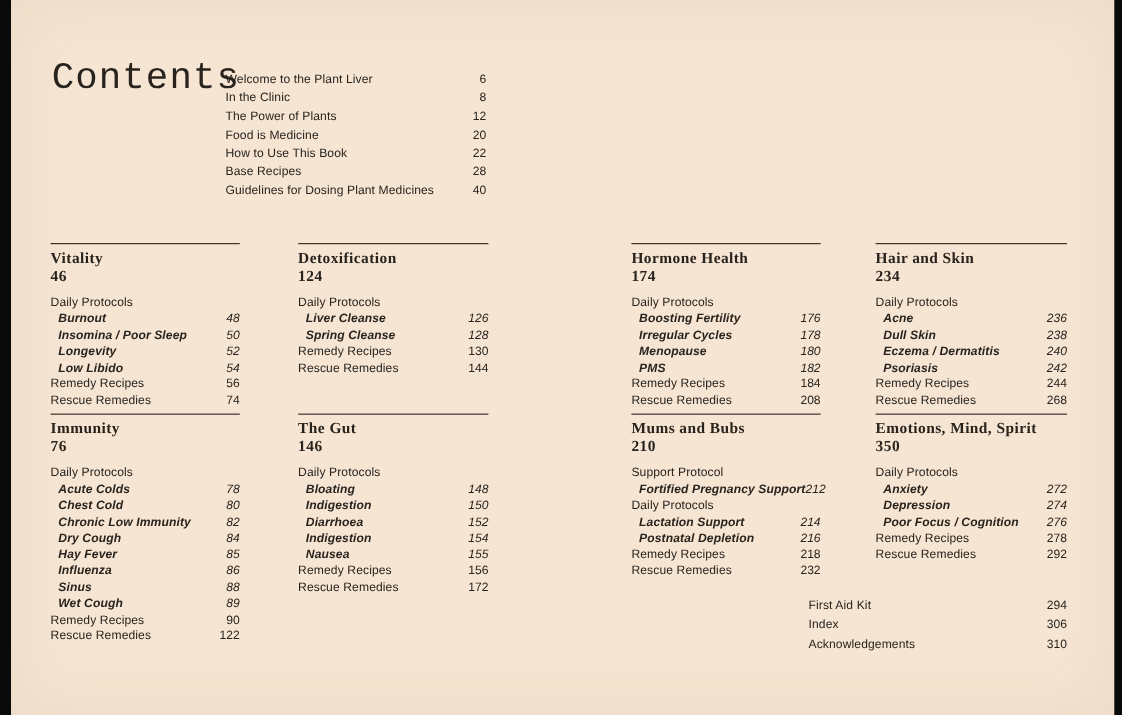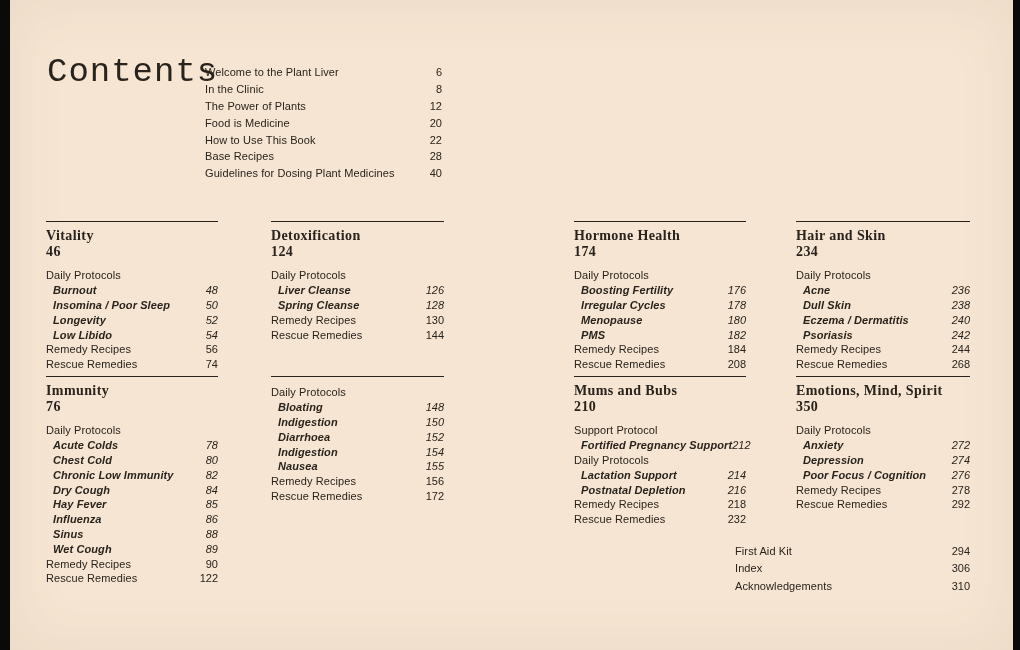--- a/index.html
+++ b/index.html
@@ -299,20 +299,24 @@
     <span class="pg">90</span>
   </div>
         <div class="row">
     <span class="lbl">Rescue Remedies</span>
     <span class="pg">122</span>
   </div>
       </div>
   </section>
 
   <section class="sec" id="sec5">
+    <div class="sec-head">
+      <span class="sec-title">The Gut</span>
+      <span class="sec-page">146</span>
+    </div>
     <div class="sec-rows">
         <div class="row">
     <span class="lbl">Daily Protocols</span>
     <span class="pg"></span>
   </div>
         <div class="row sub">
     <span class="lbl">Bloating</span>
     <span class="pg">148</span>
   </div>
         <div class="row sub">

